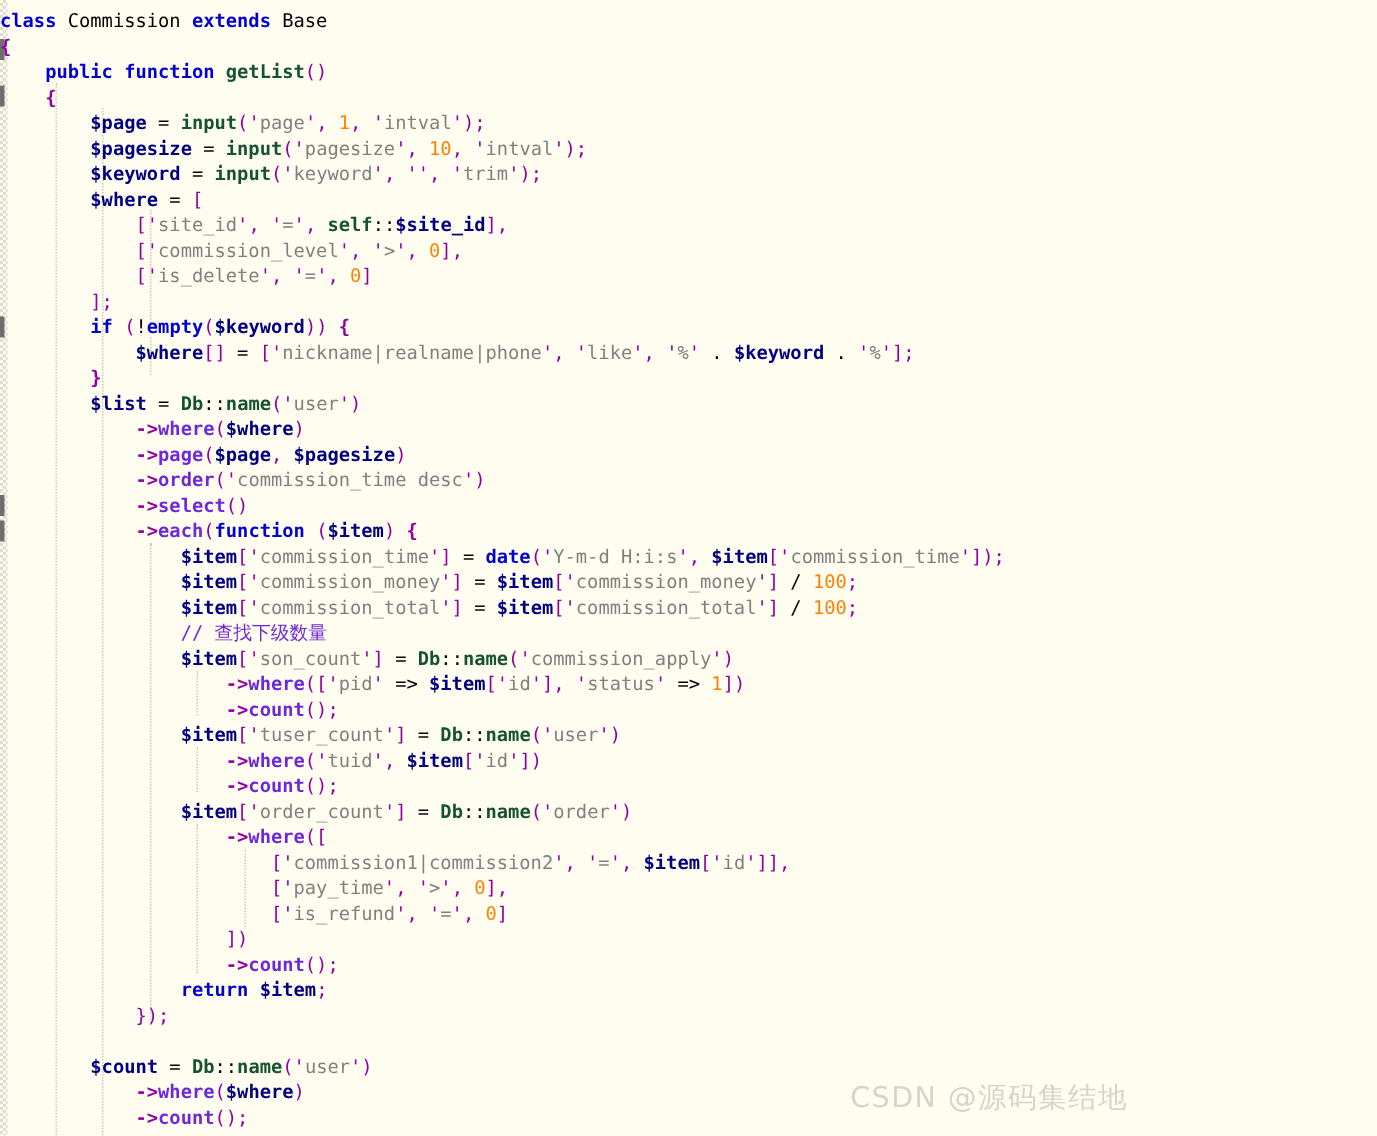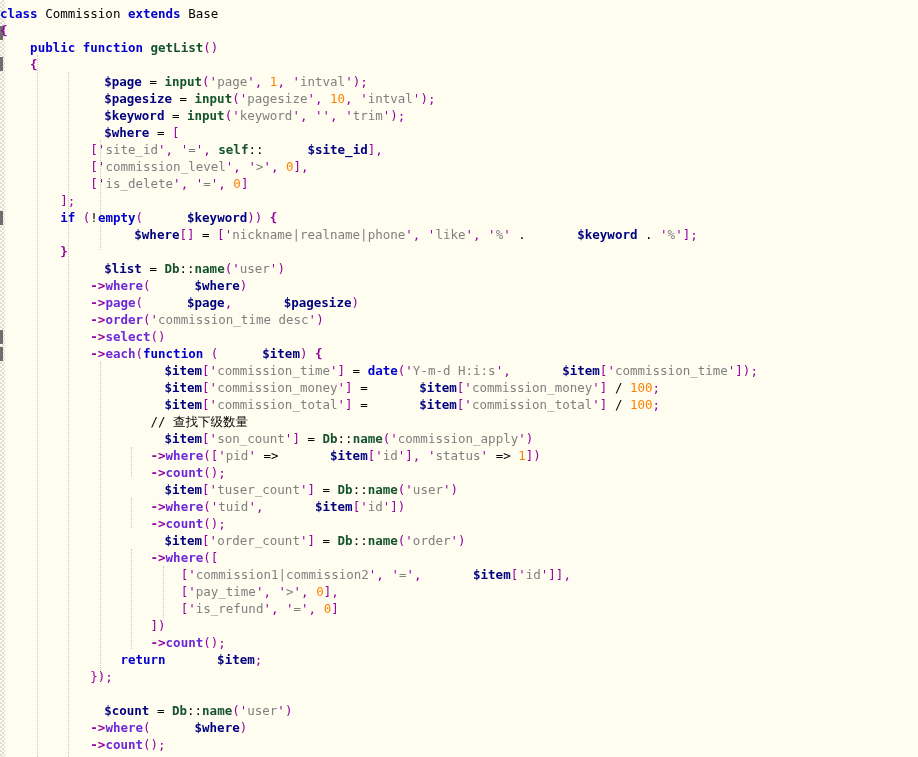--- a/index.html
+++ b/index.html
@@ -67,25 +67,25 @@
   .line {
     height: 17px;
     white-space: pre;
     padding-left: 0;
   }
 
   
   .kw   { color: #0000d0; font-weight: bold; }  
   .cls  { color: #000000; }                     
   .fn   { color: #14532d; font-weight: bold; }  
-  .var  { color: #000080; font-weight: bold; margin-left: 44px; }  
+  .var  { color: #000080; font-weight: bold; }  
   .str  { color: #808080; }                     
   .q    { color: #9400a0; }                     
   .num  { color: #ff8000; }                     
-  .cmt  { color: #000000; margin-left: 30px; }                     
+  .cmt  { color: #6d28d9; }                     
   .op   { color: #000000; }                     
   .arrow{ color: #9400a0; font-weight: bold; }  
   .meth { color: #6d28d9; font-weight: bold; }  
   .punct{ color: #9400a0; }                     
   .brace{ color: #9400a0; font-weight: bold; }
 
   
   #watermark {
     position: absolute;
     right: 16px;
@@ -120,14 +120,15 @@
       <div class="indent-guide" style="left: 100px; top: 225px; height: 25px;"></div>
       <div class="indent-guide" style="left: 100px; top: 362px; height: 320px;"></div>
       <div class="indent-guide" style="left: 131px; top: 447px; height: 30px;"></div>
       <div class="indent-guide" style="left: 131px; top: 498px; height: 30px;"></div>
       <div class="indent-guide" style="left: 131px; top: 549px; height: 100px;"></div>
       <div class="indent-guide" style="left: 163px; top: 566px; height: 52px;"></div>
     </div>
 
   <div id="code" style="padding-top: 5px;"><div class="line"><span class="kw">class </span><span class="cls">Commission </span><span class="kw">extends </span><span class="cls">Base</span></div><div class="line"><span class="brace">{</span></div><div class="line"><span class="op">    </span><span class="kw">public </span><span class="kw">function </span><span class="fn">getList</span><span class="punct">()</span></div><div class="line"><span class="op">    </span><span class="brace">{</span></div><div class="line"><span class="op">        </span><span class="var">$page</span><span class="op"> = </span><span class="fn">input</span><span class="punct">(</span><span class="q">'</span><span class="str">page</span><span class="q">'</span><span class="punct">, </span><span class="num">1</span><span class="punct">, </span><span class="q">'</span><span class="str">intval</span><span class="q">'</span><span class="punct">);</span></div><div class="line"><span class="op">        </span><span class="var">$pagesize</span><span class="op"> = </span><span class="fn">input</span><span class="punct">(</span><span class="q">'</span><span class="str">pagesize</span><span class="q">'</span><span class="punct">, </span><span class="num">10</span><span class="punct">, </span><span class="q">'</span><span class="str">intval</span><span class="q">'</span><span class="punct">);</span></div><div class="line"><span class="op">        </span><span class="var">$keyword</span><span class="op"> = </span><span class="fn">input</span><span class="punct">(</span><span class="q">'</span><span class="str">keyword</span><span class="q">'</span><span class="punct">, </span><span class="q">''</span><span class="punct">, </span><span class="q">'</span><span class="str">trim</span><span class="q">'</span><span class="punct">);</span></div><div class="line"><span class="op">        </span><span class="var">$where</span><span class="op"> = </span><span class="punct">[</span></div><div class="line"><span class="op">            </span><span class="punct">[</span><span class="q">'</span><span class="str">site_id</span><span class="q">'</span><span class="punct">, </span><span class="q">'</span><span class="str">=</span><span class="q">'</span><span class="punct">, </span><span class="fn">self</span><span class="op">::</span><span class="var">$site_id</span><span class="punct">],</span></div><div class="line"><span class="op">            </span><span class="punct">[</span><span class="q">'</span><span class="str">commission_level</span><span class="q">'</span><span class="punct">, </span><span class="q">'</span><span class="str">&gt;</span><span class="q">'</span><span class="punct">, </span><span class="num">0</span><span class="punct">],</span></div><div class="line"><span class="op">            </span><span class="punct">[</span><span class="q">'</span><span class="str">is_delete</span><span class="q">'</span><span class="punct">, </span><span class="q">'</span><span class="str">=</span><span class="q">'</span><span class="punct">, </span><span class="num">0</span><span class="punct">]</span></div><div class="line"><span class="op">        </span><span class="punct">];</span></div><div class="line"><span class="op">        </span><span class="kw">if</span><span class="punct"> (</span><span class="op">!</span><span class="kw">empty</span><span class="punct">(</span><span class="var">$keyword</span><span class="punct">)) </span><span class="brace">{</span></div><div class="line"><span class="op">            </span><span class="var">$where</span><span class="punct">[]</span><span class="op"> = </span><span class="punct">[</span><span class="q">'</span><span class="str">nickname|realname|phone</span><span class="q">'</span><span class="punct">, </span><span class="q">'</span><span class="str">like</span><span class="q">'</span><span class="punct">, </span><span class="q">'</span><span class="str">%</span><span class="q">'</span><span class="op"> . </span><span class="var">$keyword</span><span class="op"> . </span><span class="q">'</span><span class="str">%</span><span class="q">'</span><span class="punct">];</span></div><div class="line"><span class="op">        </span><span class="brace">}</span></div><div class="line"><span class="op">        </span><span class="var">$list</span><span class="op"> = </span><span class="fn">Db</span><span class="op">::</span><span class="fn">name</span><span class="punct">(</span><span class="q">'</span><span class="str">user</span><span class="q">'</span><span class="punct">)</span></div><div class="line"><span class="op">            </span><span class="arrow">-&gt;</span><span class="meth">where</span><span class="punct">(</span><span class="var">$where</span><span class="punct">)</span></div><div class="line"><span class="op">            </span><span class="arrow">-&gt;</span><span class="meth">page</span><span class="punct">(</span><span class="var">$page</span><span class="punct">, </span><span class="var">$pagesize</span><span class="punct">)</span></div><div class="line"><span class="op">            </span><span class="arrow">-&gt;</span><span class="meth">order</span><span class="punct">(</span><span class="q">'</span><span class="str">commission_time desc</span><span class="q">'</span><span class="punct">)</span></div><div class="line"><span class="op">            </span><span class="arrow">-&gt;</span><span class="meth">select</span><span class="punct">()</span></div><div class="line"><span class="op">            </span><span class="arrow">-&gt;</span><span class="meth">each</span><span class="punct">(</span><span class="kw">function</span><span class="punct"> (</span><span class="var">$item</span><span class="punct">) </span><span class="brace">{</span></div><div class="line"><span class="op">                </span><span class="var">$item</span><span class="punct">[</span><span class="q">'</span><span class="str">commission_time</span><span class="q">'</span><span class="punct">]</span><span class="op"> = </span><span class="kw">date</span><span class="punct">(</span><span class="q">'</span><span class="str">Y-m-d H:i:s</span><span class="q">'</span><span class="punct">, </span><span class="var">$item</span><span class="punct">[</span><span class="q">'</span><span class="str">commission_time</span><span class="q">'</span><span class="punct">]);</span></div><div class="line"><span class="op">                </span><span class="var">$item</span><span class="punct">[</span><span class="q">'</span><span class="str">commission_money</span><span class="q">'</span><span class="punct">]</span><span class="op"> = </span><span class="var">$item</span><span class="punct">[</span><span class="q">'</span><span class="str">commission_money</span><span class="q">'</span><span class="punct">]</span><span class="op"> / </span><span class="num">100</span><span class="punct">;</span></div><div class="line"><span class="op">                </span><span class="var">$item</span><span class="punct">[</span><span class="q">'</span><span class="str">commission_total</span><span class="q">'</span><span class="punct">]</span><span class="op"> = </span><span class="var">$item</span><span class="punct">[</span><span class="q">'</span><span class="str">commission_total</span><span class="q">'</span><span class="punct">]</span><span class="op"> / </span><span class="num">100</span><span class="punct">;</span></div><div class="line"><span class="op">                </span><span class="cmt">// 查找下级数量</span></div><div class="line"><span class="op">                </span><span class="var">$item</span><span class="punct">[</span><span class="q">'</span><span class="str">son_count</span><span class="q">'</span><span class="punct">]</span><span class="op"> = </span><span class="fn">Db</span><span class="op">::</span><span class="fn">name</span><span class="punct">(</span><span class="q">'</span><span class="str">commission_apply</span><span class="q">'</span><span class="punct">)</span></div><div class="line"><span class="op">                    </span><span class="arrow">-&gt;</span><span class="meth">where</span><span class="punct">([</span><span class="q">'</span><span class="str">pid</span><span class="q">'</span><span class="op"> =&gt; </span><span class="var">$item</span><span class="punct">[</span><span class="q">'</span><span class="str">id</span><span class="q">'</span><span class="punct">], </span><span class="q">'</span><span class="str">status</span><span class="q">'</span><span class="op"> =&gt; </span><span class="num">1</span><span class="punct">])</span></div><div class="line"><span class="op">                    </span><span class="arrow">-&gt;</span><span class="meth">count</span><span class="punct">();</span></div><div class="line"><span class="op">                </span><span class="var">$item</span><span class="punct">[</span><span class="q">'</span><span class="str">tuser_count</span><span class="q">'</span><span class="punct">]</span><span class="op"> = </span><span class="fn">Db</span><span class="op">::</span><span class="fn">name</span><span class="punct">(</span><span class="q">'</span><span class="str">user</span><span class="q">'</span><span class="punct">)</span></div><div class="line"><span class="op">                    </span><span class="arrow">-&gt;</span><span class="meth">where</span><span class="punct">(</span><span class="q">'</span><span class="str">tuid</span><span class="q">'</span><span class="punct">, </span><span class="var">$item</span><span class="punct">[</span><span class="q">'</span><span class="str">id</span><span class="q">'</span><span class="punct">])</span></div><div class="line"><span class="op">                    </span><span class="arrow">-&gt;</span><span class="meth">count</span><span class="punct">();</span></div><div class="line"><span class="op">                </span><span class="var">$item</span><span class="punct">[</span><span class="q">'</span><span class="str">order_count</span><span class="q">'</span><span class="punct">]</span><span class="op"> = </span><span class="fn">Db</span><span class="op">::</span><span class="fn">name</span><span class="punct">(</span><span class="q">'</span><span class="str">order</span><span class="q">'</span><span class="punct">)</span></div><div class="line"><span class="op">                    </span><span class="arrow">-&gt;</span><span class="meth">where</span><span class="punct">([</span></div><div class="line"><span class="op">                        </span><span class="punct">[</span><span class="q">'</span><span class="str">commission1|commission2</span><span class="q">'</span><span class="punct">, </span><span class="q">'</span><span class="str">=</span><span class="q">'</span><span class="punct">, </span><span class="var">$item</span><span class="punct">[</span><span class="q">'</span><span class="str">id</span><span class="q">'</span><span class="punct">]],</span></div><div class="line"><span class="op">                        </span><span class="punct">[</span><span class="q">'</span><span class="str">pay_time</span><span class="q">'</span><span class="punct">, </span><span class="q">'</span><span class="str">&gt;</span><span class="q">'</span><span class="punct">, </span><span class="num">0</span><span class="punct">],</span></div><div class="line"><span class="op">                        </span><span class="punct">[</span><span class="q">'</span><span class="str">is_refund</span><span class="q">'</span><span class="punct">, </span><span class="q">'</span><span class="str">=</span><span class="q">'</span><span class="punct">, </span><span class="num">0</span><span class="punct">]</span></div><div class="line"><span class="op">                    </span><span class="punct">])</span></div><div class="line"><span class="op">                    </span><span class="arrow">-&gt;</span><span class="meth">count</span><span class="punct">();</span></div><div class="line"><span class="op">                </span><span class="kw">return</span><span class="op"> </span><span class="var">$item</span><span class="punct">;</span></div><div class="line"><span class="op">            </span><span class="punct">});</span></div><div class="line">&nbsp;</div><div class="line"><span class="op">        </span><span class="var">$count</span><span class="op"> = </span><span class="fn">Db</span><span class="op">::</span><span class="fn">name</span><span class="punct">(</span><span class="q">'</span><span class="str">user</span><span class="q">'</span><span class="punct">)</span></div><div class="line"><span class="op">            </span><span class="arrow">-&gt;</span><span class="meth">where</span><span class="punct">(</span><span class="var">$where</span><span class="punct">)</span></div><div class="line"><span class="op">            </span><span class="arrow">-&gt;</span><span class="meth">count</span><span class="punct">();</span></div></div>
 
+  <div id="watermark">CSDN @源码集结地</div>
 
 </div>
 
 </body></html>

